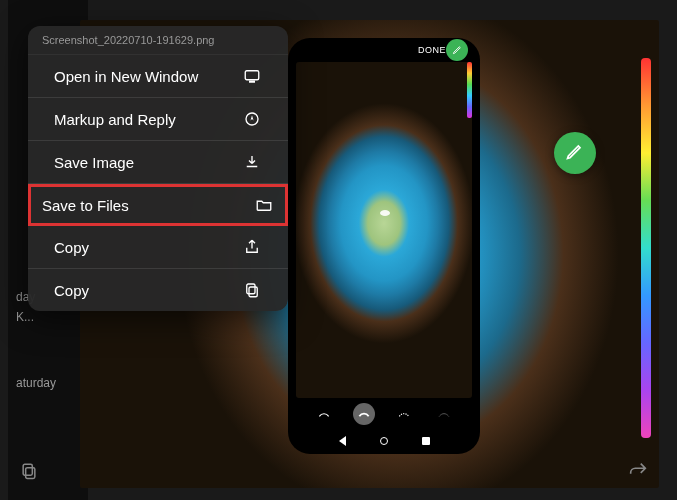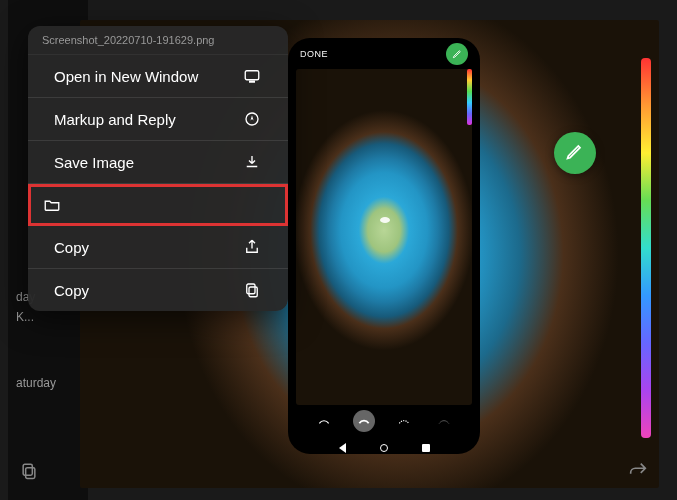--- a/index.html
+++ b/index.html
@@ -71,23 +71,23 @@
   .phone {
     position: absolute;
     top: 38px; left: 288px;
     width: 192px; height: 416px;
     background: #000;
     border-radius: 22px;
     z-index: 15;
     overflow: hidden;
   }
   .phone-top {
-    height: 31px;
+    height: 24px;
     display: flex;
-    justify-content: space-between;
+    justify-content: flex-end;
     align-items: center;
     padding: 0 12px;
   }
   .done-btn { font-size: 9px; color: #fff; letter-spacing: 0.5px; }
   .fab {
     width: 22px; height: 22px;
     background: #3bb356;
     border-radius: 50%;
     display: flex; align-items: center; justify-content: center;
   }
@@ -214,20 +214,21 @@
   <div class="menu-item">
     <span>Save Image</span>
     <span class="menu-icon">
       <svg width="18" height="18" viewBox="0 0 24 24">
           <path d="M12 4v10m0 0l-4-4m4 4l4-4M5 18h14"></path>
         </svg>
     </span>
   </div>
 
   <div class="menu-item highlighted">
+    <span>Save to Files</span>
     <span class="menu-icon">
       <svg width="18" height="18" viewBox="0 0 24 24">
           <path d="M3 7h6l2 2h10v9a1 1 0 01-1 1H4a1 1 0 01-1-1V7z"></path>
         </svg>
     </span>
   </div>
 
   <div class="menu-item">
     <span>Copy</span>
     <span class="menu-icon">

